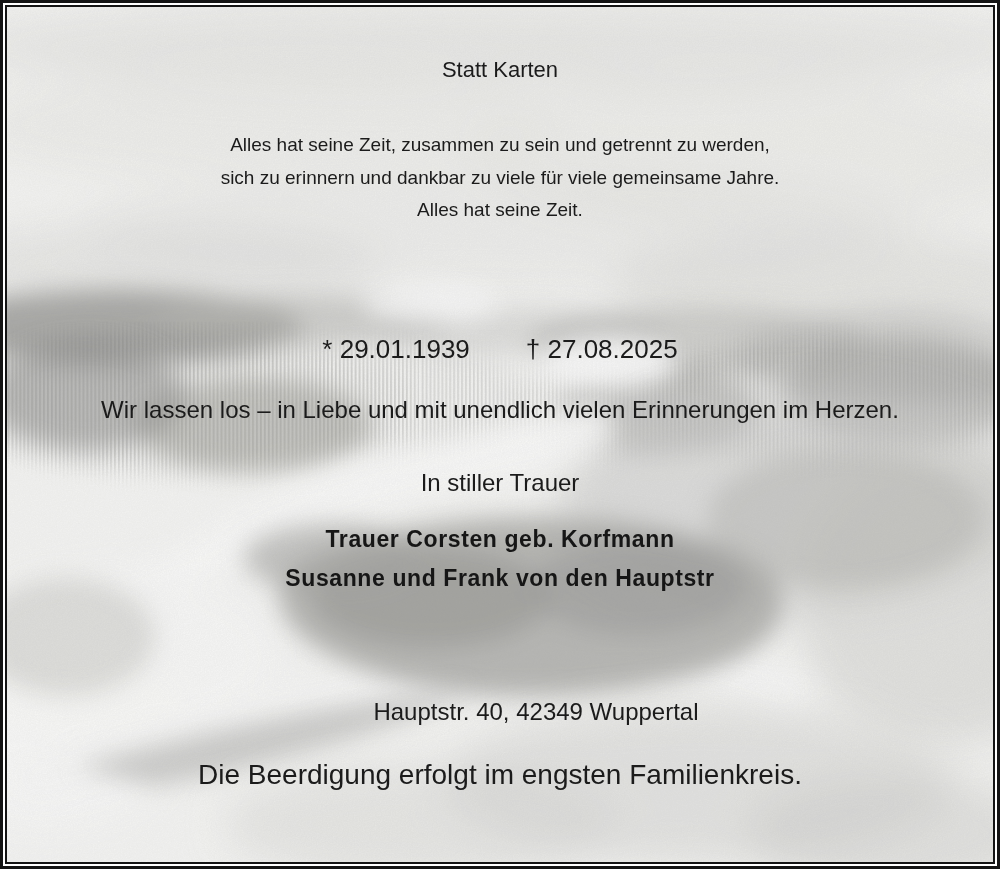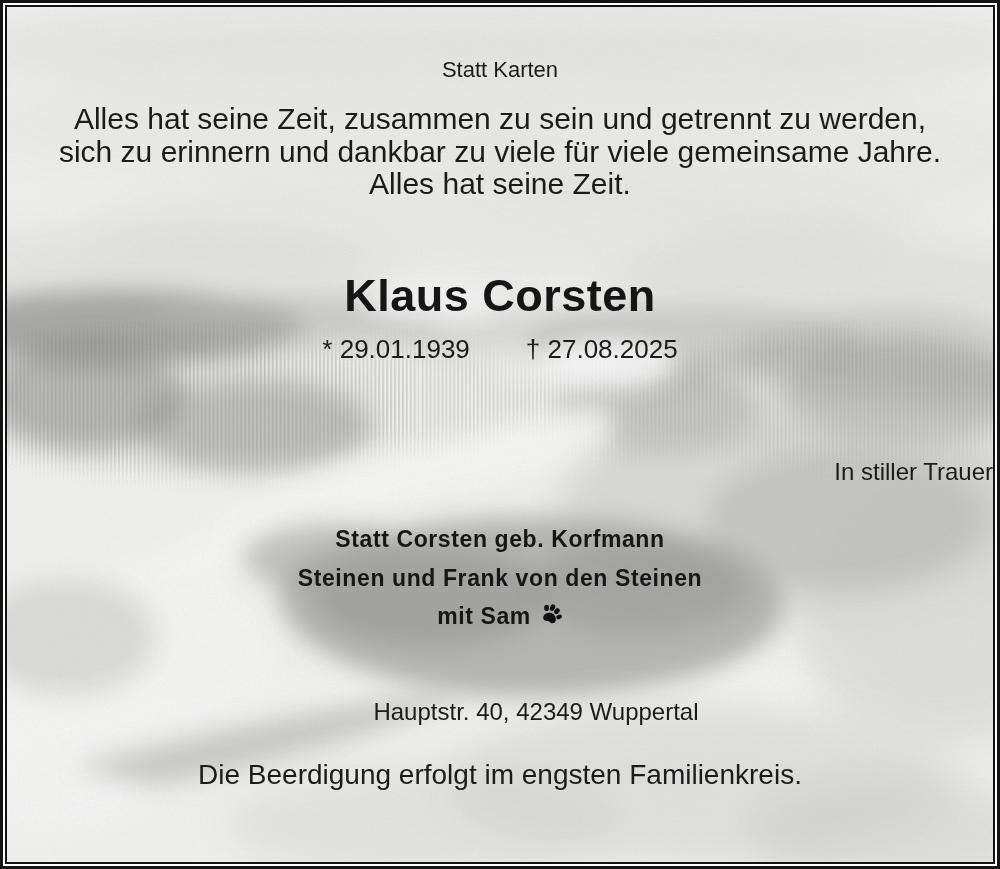--- a/index.html
+++ b/index.html
@@ -38,25 +38,25 @@
     color: #1b1b1b;
   }
   .tline {
     position: absolute;
     left: 0;
     width: 100%;
     text-align: center;
     white-space: nowrap;
   }
   .statt        { top: 50px;  font-size: 22px; }
-  .poem         { top: 96px; font-size: 30px; line-height: 32.5px; }
+  .poem         { top: 122px; font-size: 19px; line-height: 32.5px; }
   .deceased     { top: 263px; font-size: 45px; font-weight: bold; letter-spacing: 0.5px; color: #151515; }
   .dates        { top: 327px; font-size: 26px; display: flex; justify-content: center; gap: 56px; }
   .farewell     { top: 389px; font-size: 24px; }
-  .in-trauer    { top: 451px; font-size: 24px; text-align: right; }
+  .in-trauer    { top: 462px; font-size: 24px; }
   .mourners     { top: 513px; font-size: 23px; font-weight: bold; line-height: 38.5px; letter-spacing: 0.6px; color: #161616; }
   .mourner-line { display: flex; justify-content: center; align-items: center; }
   .address      { top: 691px; font-size: 24px; margin-left: 36px; }
   .funeral      { top: 752px; font-size: 28px; }
   .paw {
     width: 25px;
     height: 25px;
     margin-left: 7px;
     transform: rotate(10deg) translateY(-2px);
     flex: 0 0 auto;
@@ -168,48 +168,36 @@
     <div class="text-layer">
 
       <div class="tline statt">Statt Karten</div>
 
       <div class="tline poem">
         <div>Alles hat seine Zeit, zusammen zu sein und getrennt zu werden,</div>
         <div>sich zu erinnern und dankbar zu viele für viele gemeinsame Jahre.</div>
         <div>Alles hat seine Zeit.</div>
       </div>
 
-      <div class="tline deceased">Klaus Corsten</div>
 
       <div class="tline dates">
         <span>* 29.01.1939</span>
         <span>† 27.08.2025</span>
       </div>
 
+      <div class="tline farewell">Wir lassen los – in Liebe und mit unendlich vielen Erinnerungen im Herzen.</div>
 
       <div class="tline in-trauer">In stiller Trauer</div>
 
       <div class="tline mourners">
         <div class="mourner-line">
-          <span>Statt Corsten geb. Korfmann</span>
+          <span>Trauer Corsten geb. Korfmann</span>
         </div>
         <div class="mourner-line">
-          <span>Steinen und Frank von den Steinen</span>
-        </div>
-        <div class="mourner-line">
-          <span>mit Sam</span>
-          <svg class="paw" viewBox="0 0 24 24" aria-hidden="true">
-            <g fill="#111111" transform="rotate(12 12 12)">
-              <ellipse cx="5.8" cy="7.6" rx="2.3" ry="3.1" transform="rotate(-20 5.8 7.6)"></ellipse>
-              <ellipse cx="11" cy="5.2" rx="2.4" ry="3.3"></ellipse>
-              <ellipse cx="16.2" cy="6.8" rx="2.3" ry="3.1" transform="rotate(18 16.2 6.8)"></ellipse>
-              <ellipse cx="20.2" cy="11.2" rx="2.0" ry="2.8" transform="rotate(40 20.2 11.2)"></ellipse>
-              <path d="M12.4 10.6 c3.3 0 6.2 2.7 6.2 5.5 0 2.2 -1.8 3.7 -3.9 3.3 -1 -0.2 -1.6 -0.5 -2.4 -0.5 -0.8 0 -1.5 0.3 -2.5 0.5 -2.1 0.4 -3.8 -1.1 -3.8 -3.3 0 -2.8 3.1 -5.5 6.4 -5.5 z"></path>
-            </g>
-          </svg>
+          <span>Susanne und Frank von den Hauptstr</span>
         </div>
       </div>
 
       <div class="tline address">Hauptstr. 40, 42349 Wuppertal</div>
 
       <div class="tline funeral">Die Beerdigung erfolgt im engsten Familienkreis.</div>
 
     </div>
   </div>
 </div>

